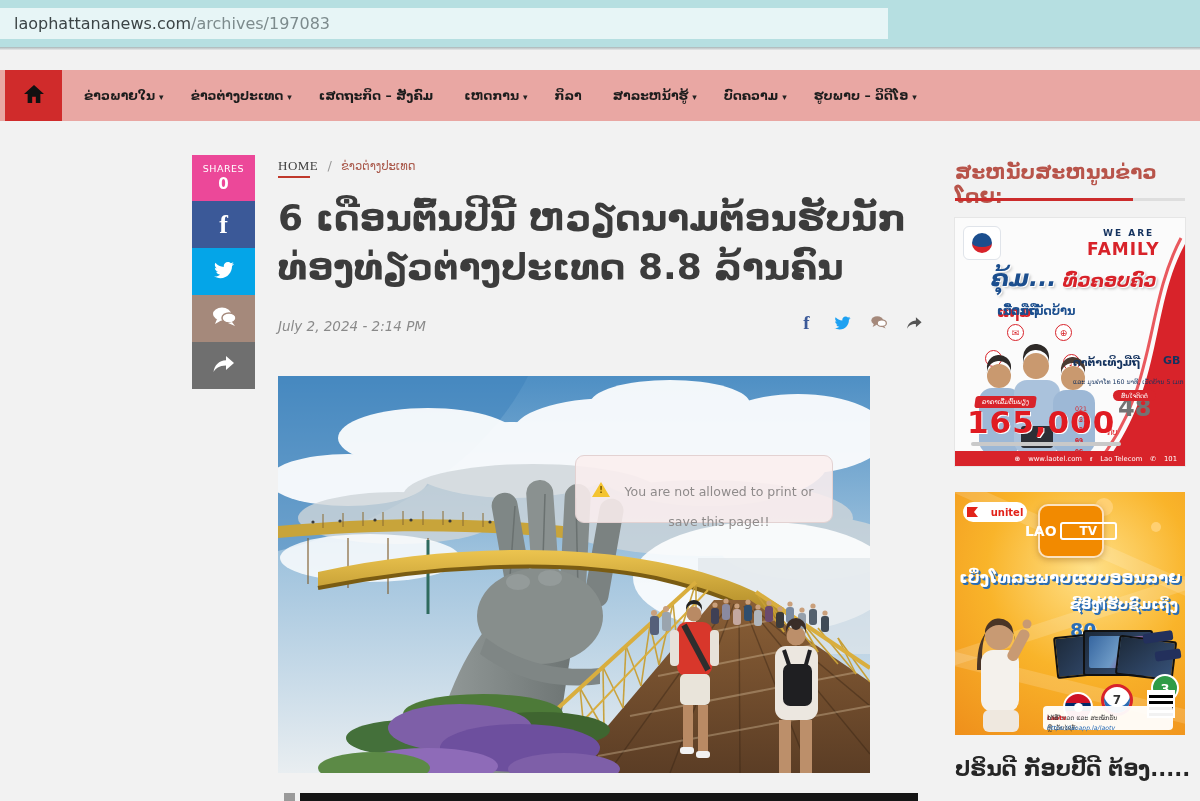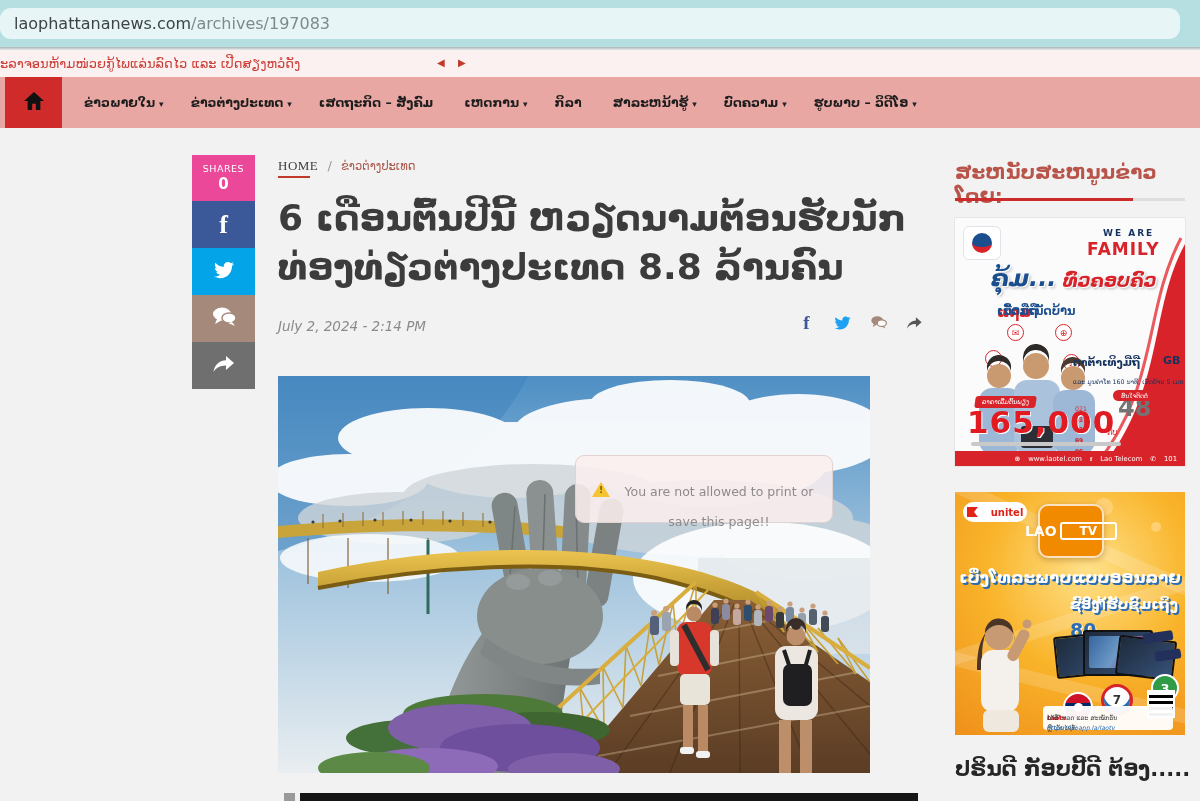--- a/index.html
+++ b/index.html
@@ -1,35 +1,35 @@
 <!DOCTYPE html>
 <html><head>
 <meta charset="utf-8">
 <style>
   html,body{margin:0;padding:0;}
   body{width:1200px;height:801px;font-family:"DejaVu Sans","Liberation Sans",sans-serif;}
   .page{position:relative;width:1200px;height:801px;overflow:hidden;background:#f2f2f2;}
 
   
   .browser-bar{position:absolute;top:0;left:0;width:1200px;height:47px;background:#b6dfe1;}
-  .url-field{position:absolute;top:8px;left:0;width:1180px;height:31px;background:#e7f5f6;
-    display:flex;align-items:center;padding-left:14px;font-size:16px;color:#3c4446;box-sizing:border-box;border-radius:11px;}
+  .url-field{position:absolute;top:8px;left:0;width:888px;height:31px;background:#e7f5f6;
+    display:flex;align-items:center;padding-left:14px;font-size:16px;color:#3c4446;box-sizing:border-box;}
   .url-path{color:#7d8b8d;}
   .chrome-divider{position:absolute;top:47px;left:0;width:1200px;height:3px;
     background:linear-gradient(#a8b6b8,#e9e9e9);}
 
   
   .ticker{position:absolute;top:50px;left:0;width:1200px;height:29px;background:#faf1f0;}
   .ticker-text{position:absolute;left:0;top:6px;font-size:13px;color:#cc3b35;white-space:nowrap;}
   .ticker-arrow{position:absolute;top:8px;font-size:10px;color:#c0392b;cursor:pointer;line-height:1;}
   .ticker-prev{left:437px;}
   .ticker-next{left:458px;}
 
   
-  .nav{position:absolute;top:77px;left:0;width:1200px;height:51px;background:#e9a7a3;text-align:right;}
+  .nav{position:absolute;top:70px;left:0;width:1200px;height:51px;background:#e9a7a3;text-align:right;}
   .home-tile{position:absolute;left:5px;top:0;width:57px;height:51px;background:#d02b2b;
     display:flex;align-items:center;justify-content:center;}
   .nav-items{position:absolute;left:84px;top:0;height:51px;display:flex;align-items:center;gap:27px;}
   .nav-item{font-size:12.5px;font-weight:bold;color:#1d1d1d;white-space:nowrap;cursor:pointer;}
   .nav-caret{font-size:9px;margin-left:4px;color:#222;}
 
   
   .share-rail{position:absolute;left:192px;top:155px;width:63px;}
   .share-box{width:63px;height:47px;display:flex;align-items:center;justify-content:center;color:#fff;}
   .shares-box{height:46px;background:#ec4899;flex-direction:column;line-height:1.25;}
@@ -168,25 +168,20 @@
 <div class="page">
 
   <div class="browser-bar">
     <div class="url-field">
       <span>laophattananews.com</span>
         <span class="url-path">/archives/197083</span>
     </div>
   </div>
   <div class="chrome-divider"></div>
 
-  <div class="ticker">
-    <span class="ticker-text">ະລາຈອນຫ້າມໜ່ວຍກູ້ໄພແລ່ນລົດໄວ ແລະ ເປີດສຽງຫວໍດັງ</span>
-    <span class="ticker-arrow ticker-prev">◀</span>
-    <span class="ticker-arrow ticker-next">▶</span>
-  </div>
 
   <div class="nav">
     <div class="home-tile">
       <span>
         <svg width="22" height="20" viewBox="0 0 24 22">
             <path d="M12 1 L23 11 L19 11 L19 21 L14 21 L14 14 L10 14 L10 21 L5 21 L5 11 L1 11 Z" fill="#111"></path>
           </svg>
       </span>
     </div>
     <div class="nav-items">

